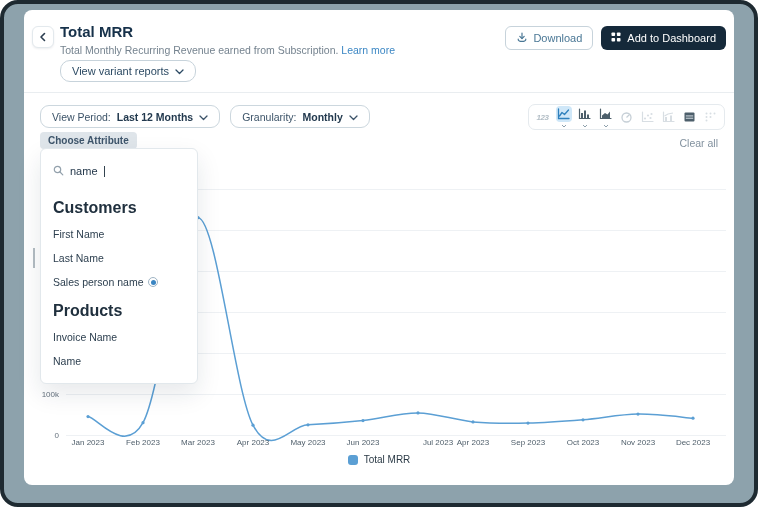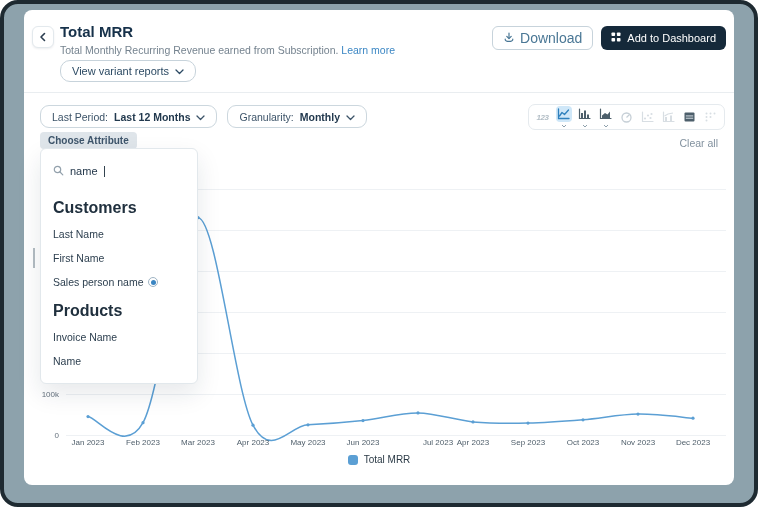--- a/index.html
+++ b/index.html
@@ -13,21 +13,21 @@
     border:1px solid #e3e9ed; border-radius:6px; box-shadow:0 1px 2px rgba(20,40,60,.08);
     display:flex; align-items:center; justify-content:center; cursor:pointer; }
   .page-title { position:absolute; left:36px; top:13px; font-size:15px; font-weight:700; color:#16314a; }
   .subtitle { position:absolute; left:36px; top:34px; font-size:10.5px; color:#75838f; }
   .subtitle a { color:#3c87c4; text-decoration:none; cursor:pointer; }
   .variant-btn { position:absolute; left:36px; top:50px; height:22px; display:inline-flex; align-items:center;
     gap:6px; padding:0 11px; border:1px solid #c7d3db; border-radius:10px; background:#fff;
     font-size:11px; color:#2c4a63; font-weight:500; cursor:pointer; }
   .hdr-actions { position:absolute; right:8px; top:16px; display:flex; gap:8px; }
   .dl-btn { height:24px; display:inline-flex; align-items:center; gap:5px; padding:0 10px;
-    border:1px solid #c7d3db; border-radius:6px; background:#fff; font-size:14px; color:#4a7795; cursor:pointer; }
+    border:1px solid #c7d3db; border-radius:6px; background:#fff; font-size:11px; color:#4a7795; cursor:pointer; }
   .add-btn { height:24px; display:inline-flex; align-items:center; gap:6px; padding:0 10px;
     border-radius:6px; background:#15293a; font-size:11px; color:#fff; font-weight:500; cursor:pointer; }
   .hdr-divider { position:absolute; left:0; right:0; top:82px; height:1px; background:#e9edf0; }
 
   
   .filter-row { position:absolute; left:16px; top:95px; display:flex; gap:10px; }
   .pill-btn { height:23px; display:inline-flex; align-items:center; gap:6px; padding:0 11px;
     border:1px solid #ccd7de; border-radius:9px; background:#fff; font-size:10.5px; color:#3c5368; cursor:pointer; }
   .pill-btn b { font-weight:700; color:#22394e; }
   .chart-toolbar { position:absolute; right:9px; top:94px; height:26px; display:flex; align-items:center;
@@ -112,21 +112,21 @@
             <rect x="5.9" y="5.9" width="3.6" height="3.6" rx="0.8" fill="#fff"></rect>
           </svg>
       </span>
       <span>Add to Dashboard</span>
     </div>
   </div>
   <div class="hdr-divider"></div>
 
   <div class="filter-row">
     <div class="pill-btn">
-      <span>Last Period:</span>
+      <span>View Period:</span>
       <b>Last 12 Months</b>
       <span>
         <svg width="9" height="6" viewBox="0 0 9 6">
             <polyline points="1,1 4.5,4.5 8,1" fill="none" stroke="#3c5368" stroke-width="1.3" stroke-linecap="round" stroke-linejoin="round"></polyline>
           </svg>
       </span>
     </div>
     <div class="pill-btn">
       <span>Granularity:</span>
       <b>Monthly</b>
@@ -298,24 +298,24 @@
             <circle cx="4.5" cy="4.5" r="3.2" fill="none" stroke="#93a1ac" stroke-width="1.2"></circle>
             <line x1="7" y1="7" x2="9.8" y2="9.8" stroke="#93a1ac" stroke-width="1.2" stroke-linecap="round"></line>
           </svg>
       </span>
       <span class="search-text">name</span>
       <span class="caret-bar"></span>
     </div>
     <div id="attr-list">
         <div class="grp-label">Customers</div>
         <div class="attr-item">
+          <span>First Name</span>
+        </div>
+        <div class="attr-item">
           <span>Last Name</span>
-        </div>
-        <div class="attr-item">
-          <span>First Name</span>
         </div>
         <div class="attr-item">
           <span>Sales person name</span>
           <span class="badge">
             <i></i>
           </span>
         </div>
         <div class="grp-label">Products</div>
         <div class="attr-item">
           <span>Invoice Name</span>

